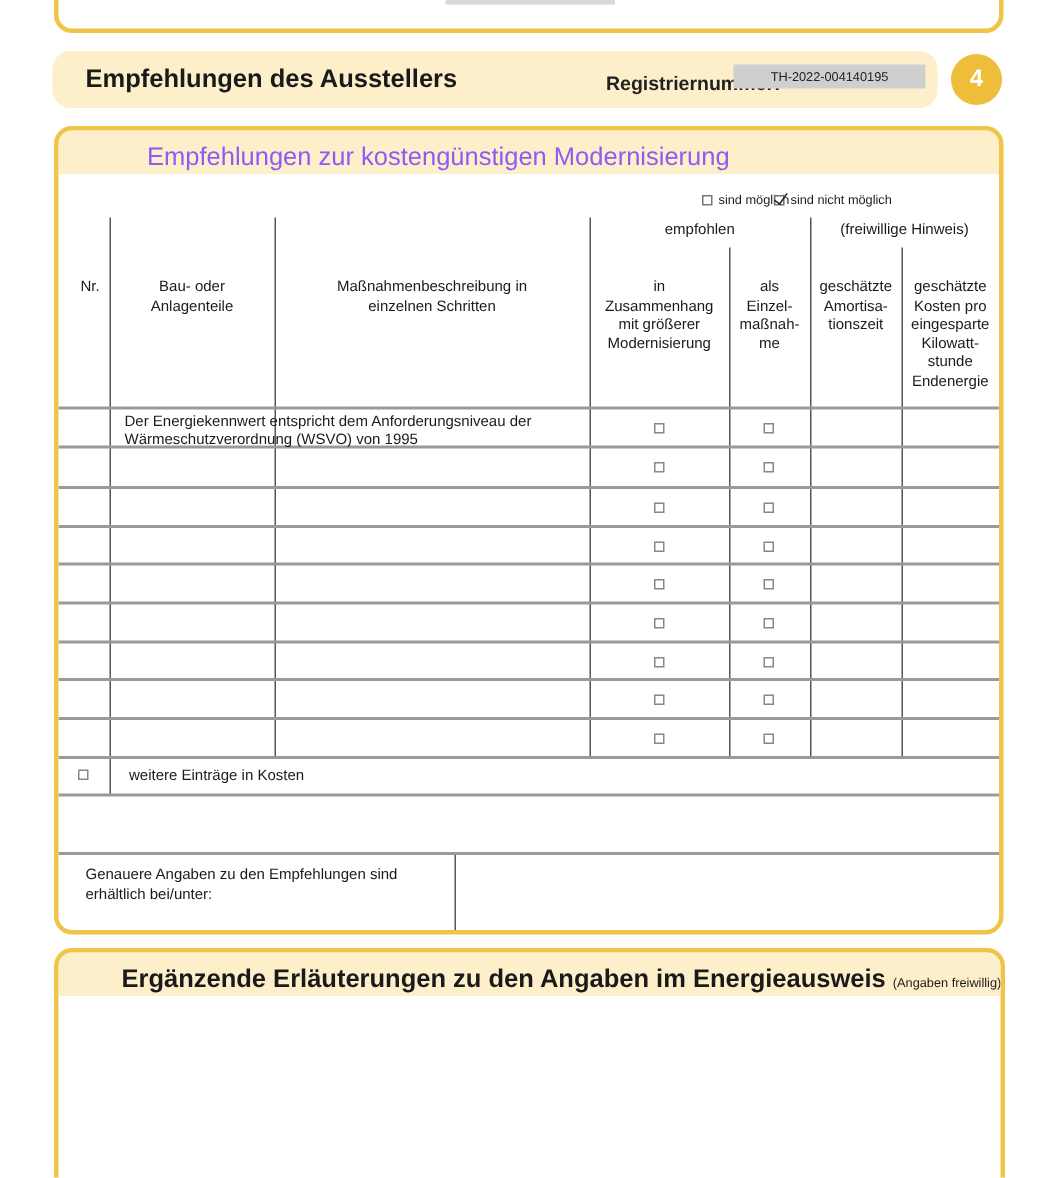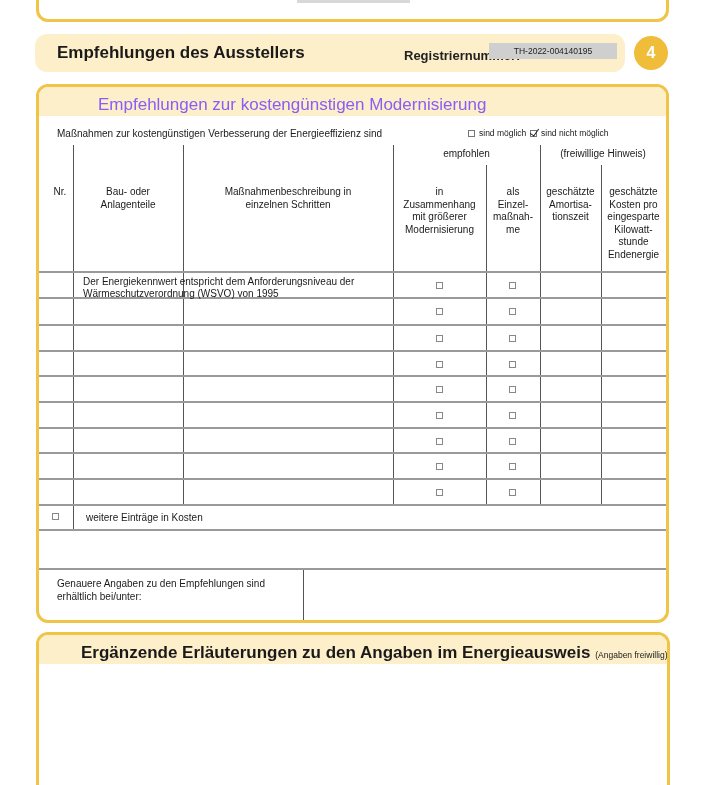--- a/index.html
+++ b/index.html
@@ -51,21 +51,21 @@
   .card-second .card-title small { font-size: 8.5px; font-weight: normal; }
 
   .intro-line {
     position: absolute; left: 18px; top: 41px; font-size: 10px; color: #1a1a1a; white-space: nowrap;
   }
   .opt {
     position: absolute; top: 41px; font-size: 8.5px; color: #1a1a1a; white-space: nowrap;
     display: flex; align-items: center; gap: 4px;
   }
   .opt-possible { left: 429px; }
-  .opt-not-possible { left: 491px; align-items: center; }
+  .opt-not-possible { left: 477px; align-items: center; }
   .cbx {
     display: inline-block; width: 7px; height: 7px; border: 1px solid #777; background: #fff; position: relative;
   }
   .cbx.checked::after {
     content: ""; position: absolute; left: 1px; top: -4px; width: 4px; height: 8px;
     border-right: 1.5px solid #222; border-bottom: 1.5px solid #222; transform: rotate(35deg);
   }
 
   
   .vline { position: absolute; width: 1px; background: #555; }
@@ -89,21 +89,20 @@
   <div class="reg-label">Registriernummer:</div>
   <div class="reg-value">TH-2022-004140195</div>
 </div>
 <div class="page-badge">4</div>
 
 <div class="card card-main">
   <div class="card-title-band">
     <div class="card-title">Empfehlungen zur kostengünstigen Modernisierung</div>
   </div>
 
-  <div class="intro-line">Maßnahmen zur kostengünstigen Verbesserung der Energieeffizienz sind</div>
   <div class="opt opt-possible">
     <span class="cbx"></span>
     <span>sind möglich</span>
   </div>
   <div class="opt opt-not-possible">
     <span class="cbx checked"></span>
     <span>sind nicht möglich</span>
   </div>
 
   <div id="table-root">

